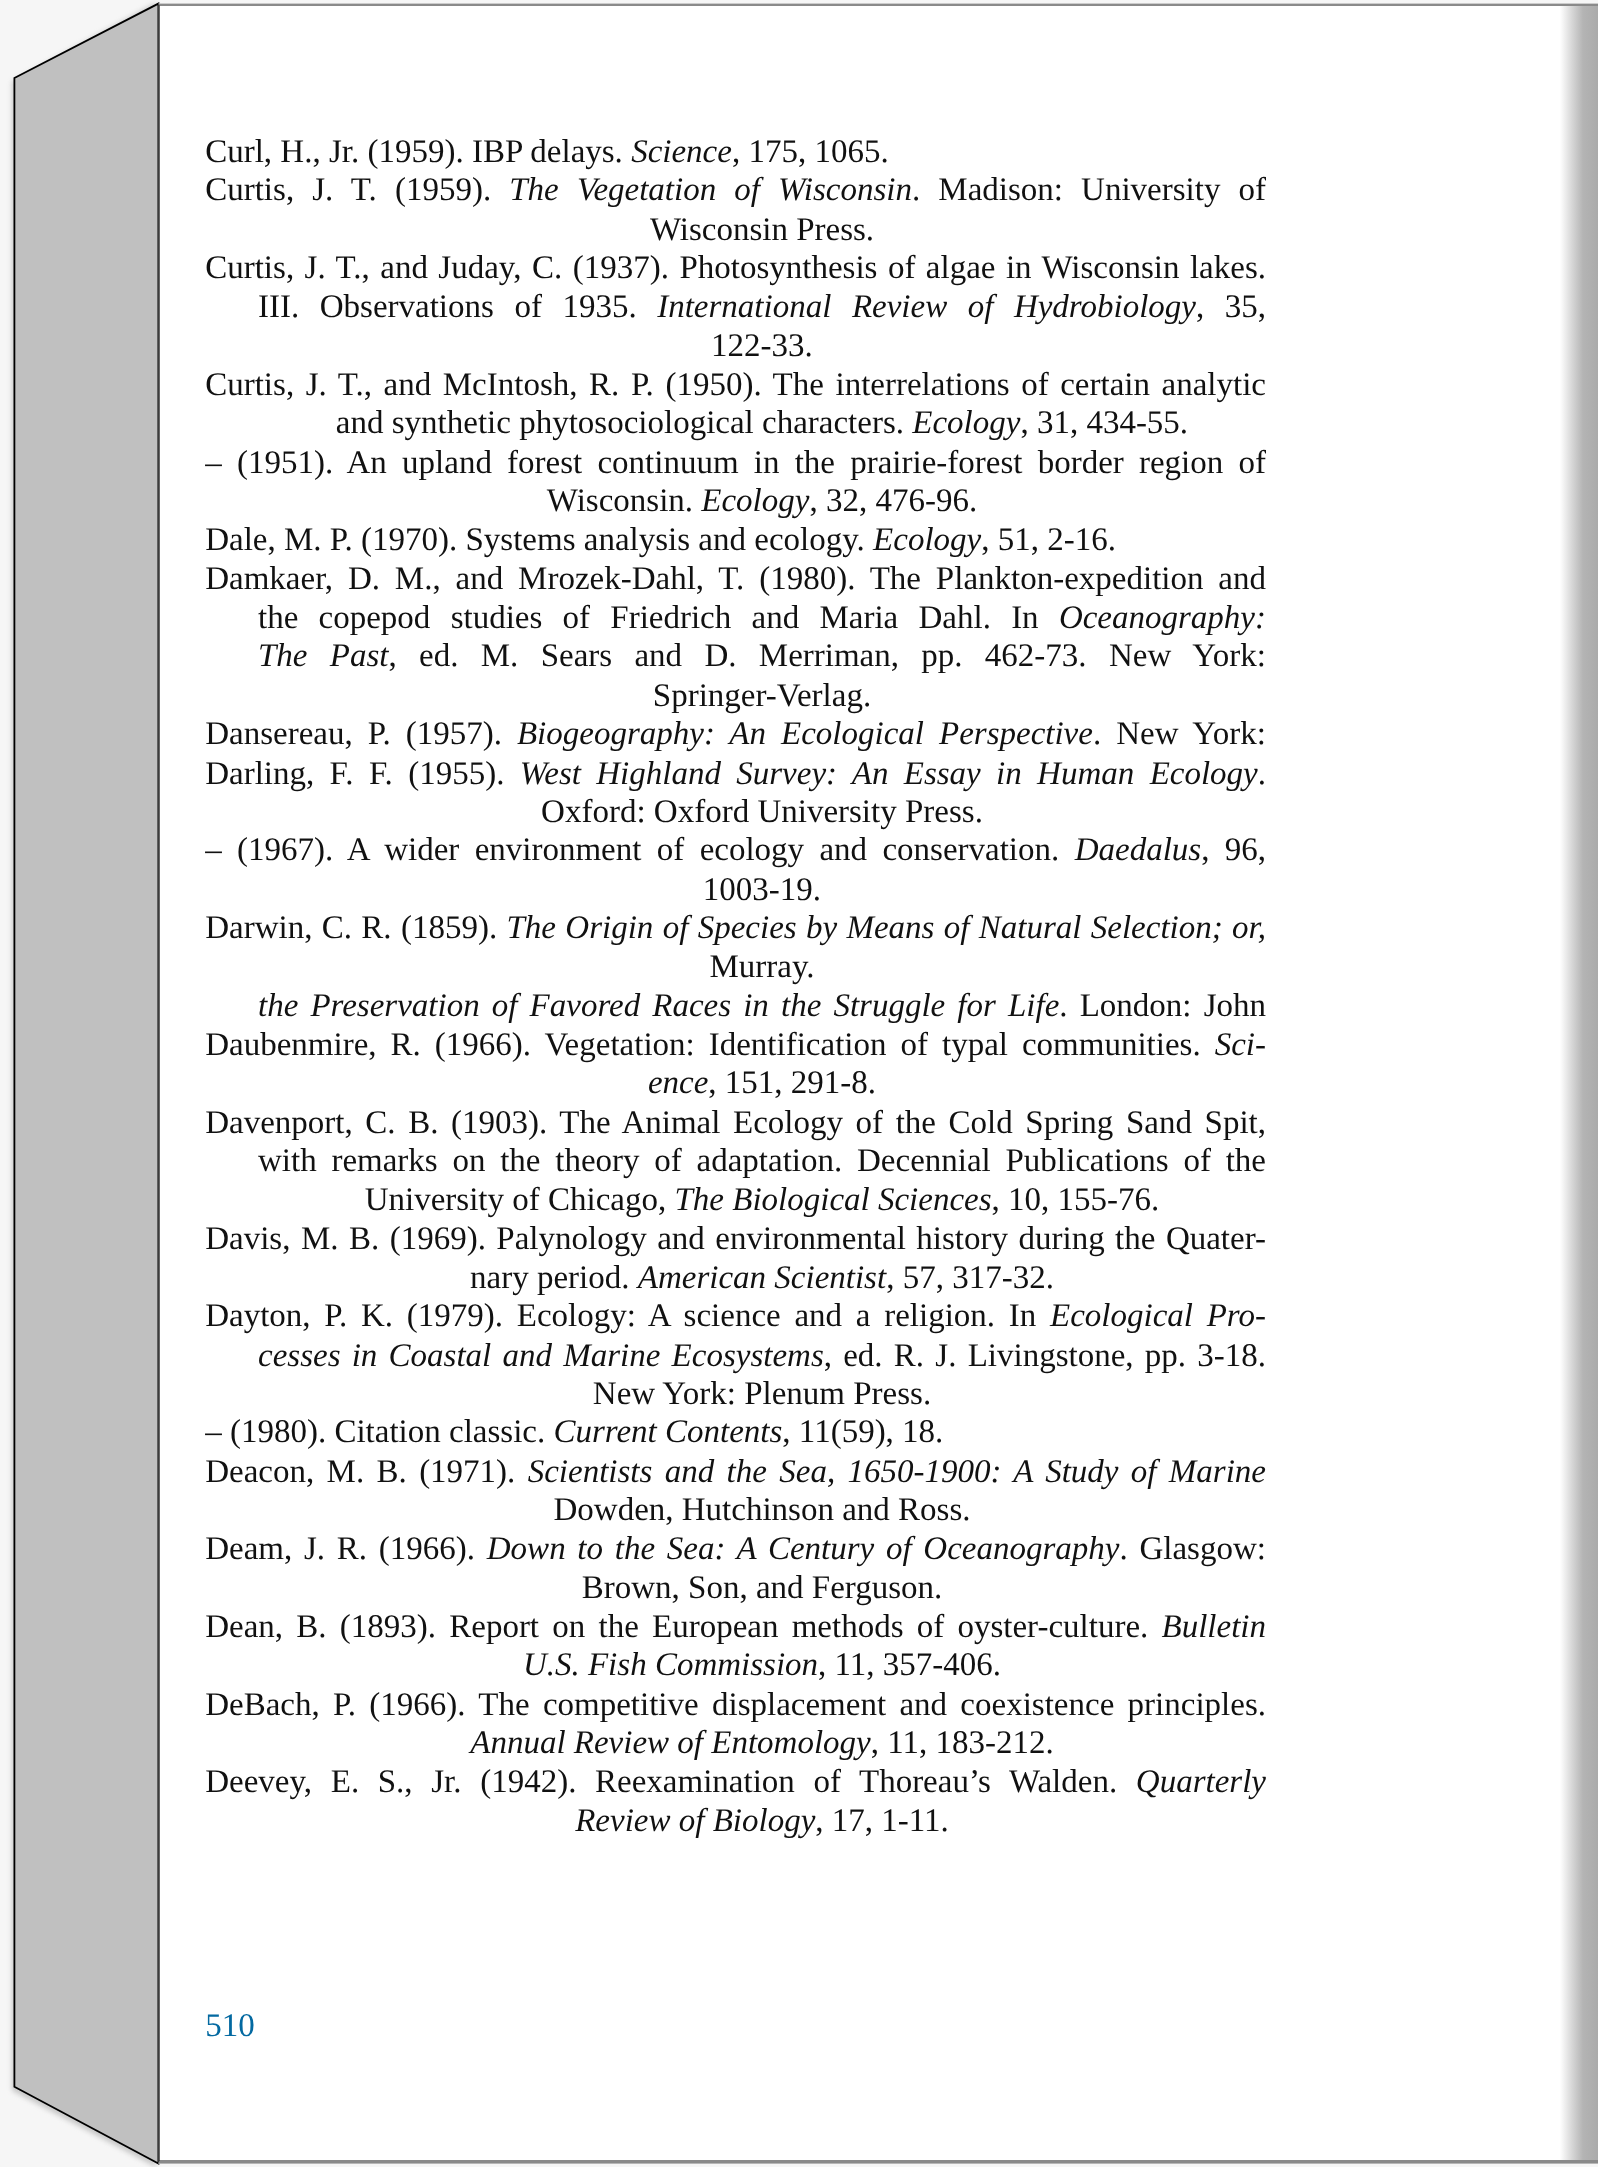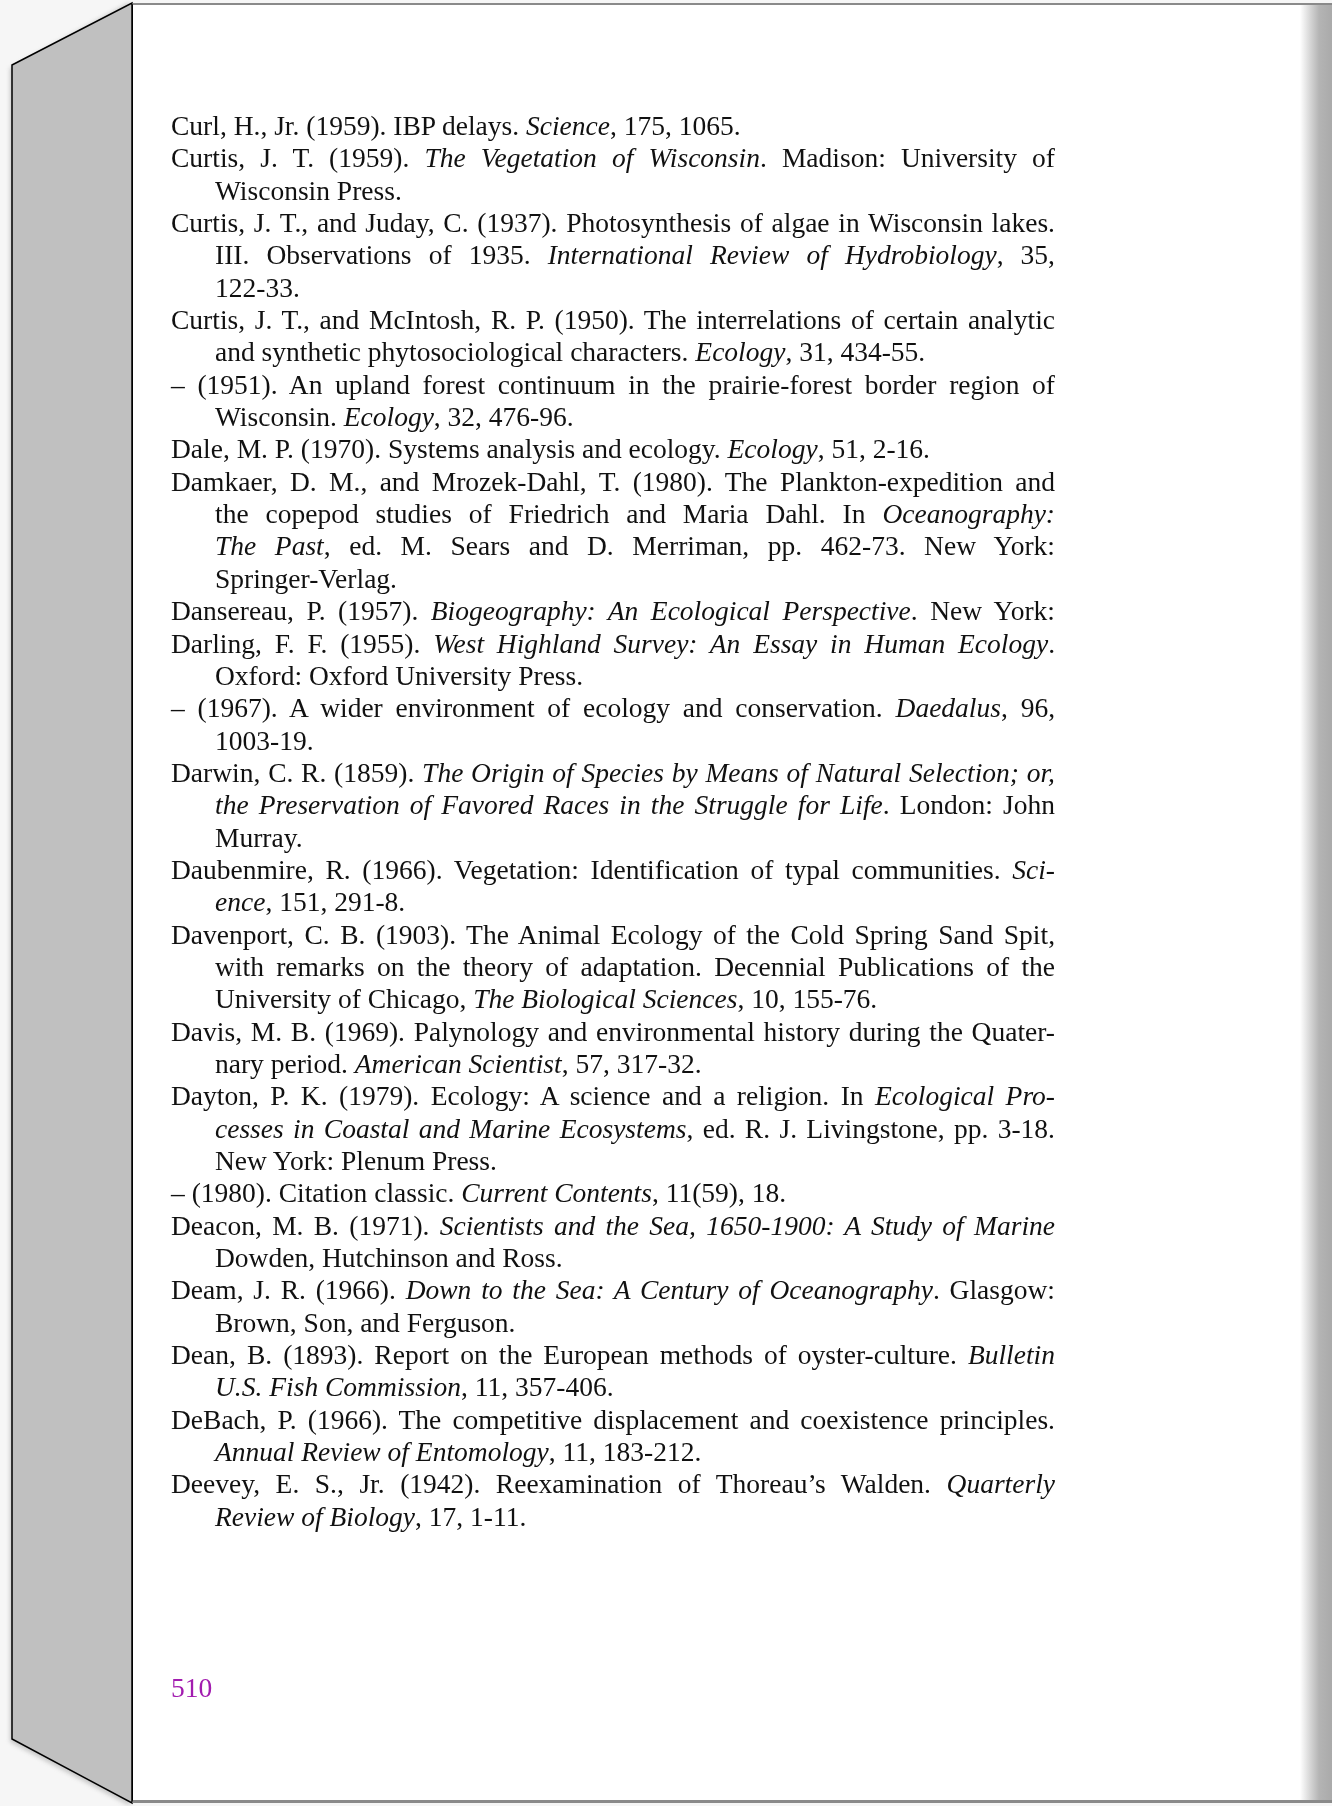--- a/index.html
+++ b/index.html
@@ -20,25 +20,25 @@
   .page-shadow {
     position: absolute; right: 0; top: 0; width: 32px; height: 100%;
     background: linear-gradient(to right, rgba(255,255,255,0) 0%, #d8d8d8 30%, #b4b4b4 60%, #aaaaaa 100%);
   }
   .refs {
     position: absolute; left: 171px; top: 110px; width: 884px;
     font-size: 27.5px; line-height: 32.35px; color: #111;
   }
   .line { white-space: nowrap; overflow: visible; height: 32.35px; }
   .line.justify { text-align: justify; text-align-last: justify; white-space: normal; }
-  .line.cont { padding-left: 44px; }
+  .line.cont { padding-left: 44px; text-align: center; }
   .line i { font-style: italic; }
   .page-number {
     position: absolute; left: 171px; top: 1672px;
-    font-size: 27.5px; line-height: 32px; color: #a21caf;
+    font-size: 27.5px; line-height: 32px; color: #0369a1;
   }
 </style>
 </head>
 <body>
 
 <svg class="book-side" viewBox="0 0 140 1806" width="140" height="1806">
   <defs>
     <filter id="sh" x="-20%" y="-5%" width="140%" height="110%">
       <feGaussianBlur stdDeviation="2"></feGaussianBlur>
     </filter>
@@ -87,22 +87,22 @@
     <div>
       <div class="line justify"><span>Darling, F. F. (1955). </span><i>West Highland Survey: An Essay in Human Ecology</i><span>.</span></div>
       <div class="line cont"><span>Oxford: Oxford University Press.</span></div>
     </div>
     <div>
       <div class="line justify"><span>– (1967). A wider environment of ecology and conservation. </span><i>Daedalus</i><span>, 96,</span></div>
       <div class="line cont"><span>1003-19.</span></div>
     </div>
     <div>
       <div class="line justify"><span>Darwin, C. R. (1859). </span><i>The Origin of Species by Means of Natural Selection; or,</i></div>
+      <div class="line cont"><span>Murray.</span></div>
       <div class="line cont justify"><i>the Preservation of Favored Races in the Struggle for Life</i><span>. London: John</span></div>
-      <div class="line cont"><span>Murray.</span></div>
     </div>
     <div>
       <div class="line justify"><span>Daubenmire, R. (1966). Vegetation: Identification of typal communities. </span><i>Sci-</i></div>
       <div class="line cont"><i>ence</i><span>, 151, 291-8.</span></div>
     </div>
     <div>
       <div class="line justify"><span>Davenport, C. B. (1903). The Animal Ecology of the Cold Spring Sand Spit,</span></div>
       <div class="line cont justify"><span>with remarks on the theory of adaptation. Decennial Publications of the</span></div>
       <div class="line cont"><span>University of Chicago, </span><i>The Biological Sciences</i><span>, 10, 155-76.</span></div>
     </div>

